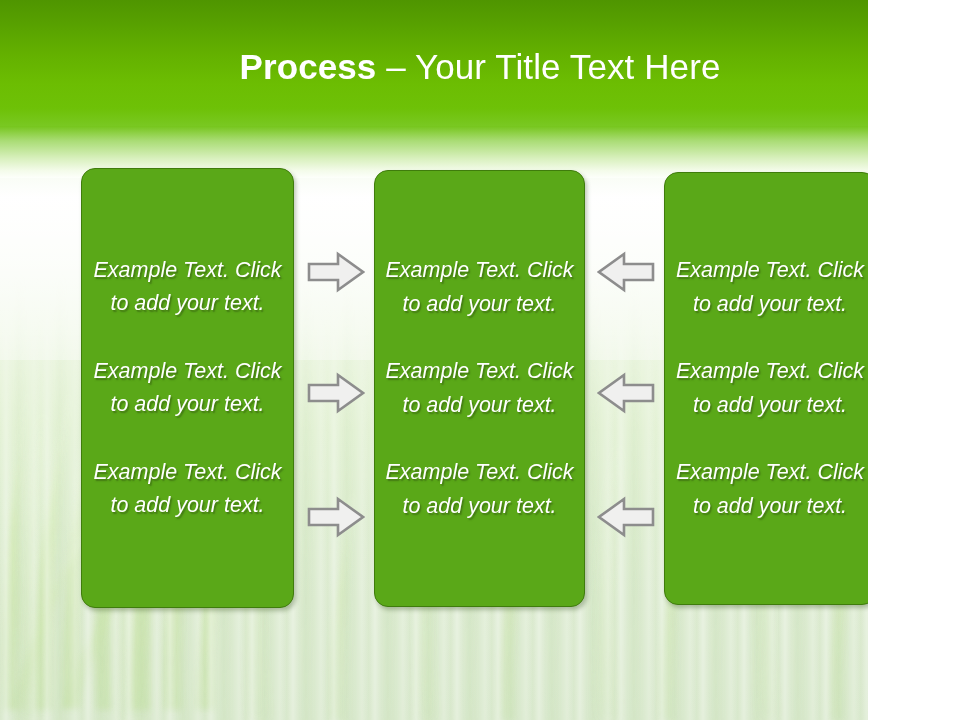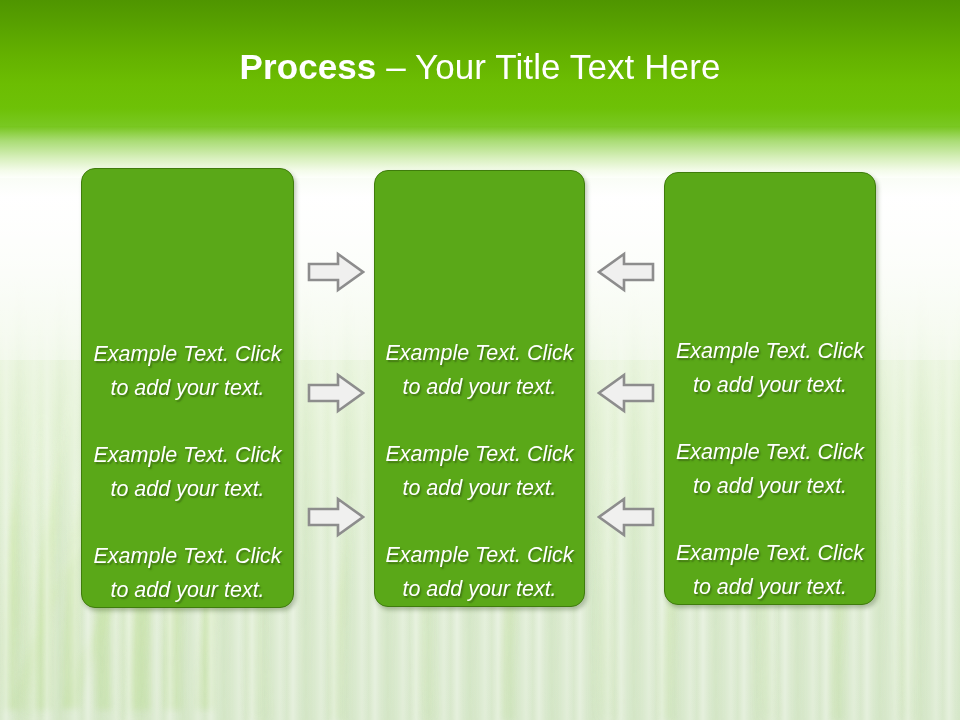--- a/index.html
+++ b/index.html
@@ -9,21 +9,21 @@
   body {
     width: 960px;
     height: 720px;
     overflow: hidden;
     font-family: "Liberation Sans", sans-serif;
     background: #ffffff;
   }
 
   #slide {
     position: relative;
-    width: 960px;
+    width: 868px;
     height: 720px;
     overflow: hidden;
     background: #f3f9ec;
   }
 
   
 
   
   .bg-base {
     position: absolute;
@@ -115,21 +115,21 @@
   
   .pbox {
     position: absolute;
     box-sizing: border-box;
     border-radius: 14px;
     background: #5aa818;
     border: 1.5px solid #3f7c0c;
     box-shadow: 2px 3px 4px rgba(40,70,15,0.30);
     display: flex;
     flex-direction: column;
-    justify-content: flex-end;
+    justify-content: center;
     align-items: center;
   }
   .pbox .inner {
     width: 100%;
     padding: 0 10px;
     box-sizing: border-box;
   }
 
   .ptext {
     color: #ffffff;

